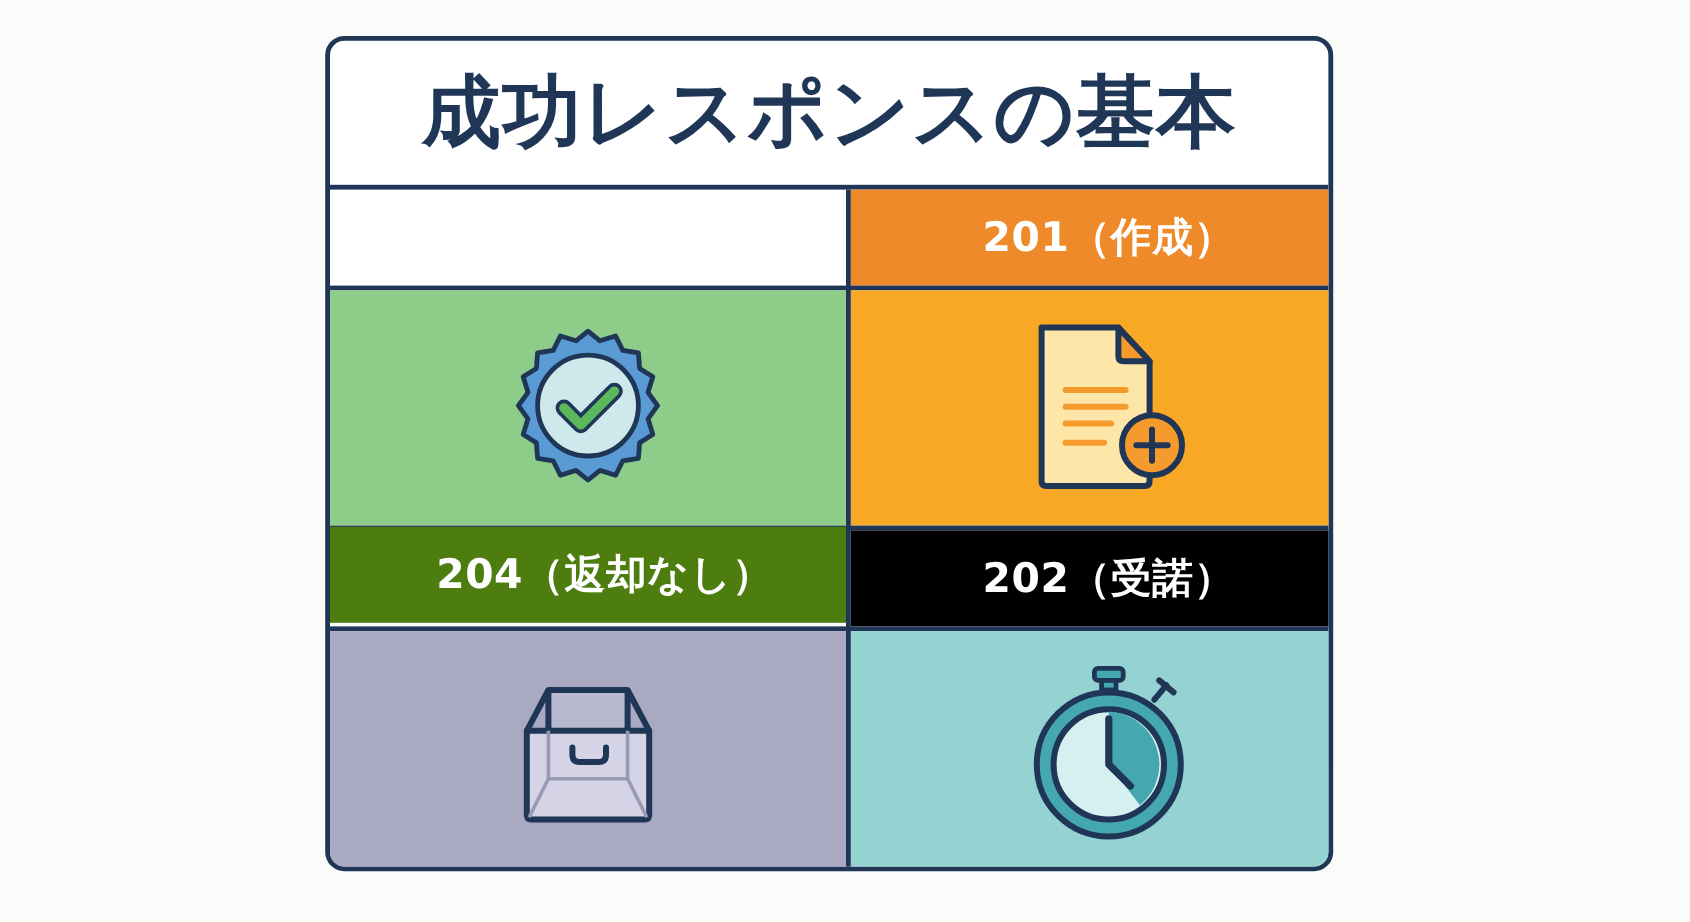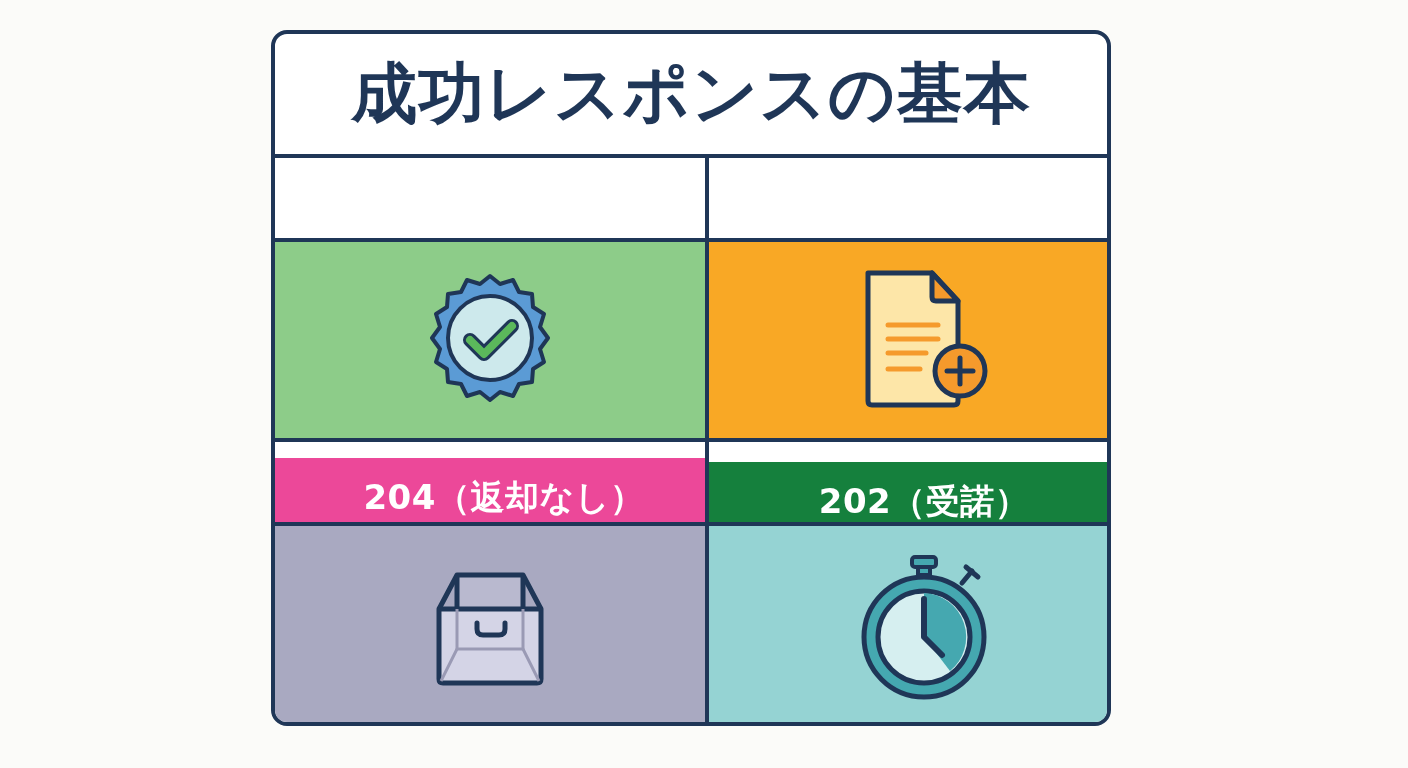--- a/index.html
+++ b/index.html
@@ -27,20 +27,23 @@
   .vline { position:absolute; left:430px; top:124px; width:4px; height:572px; background:#1f3657; }
   .hline { position:absolute; left:0; width:100%; height:4px; background:#1f3657; }
   svg { display:block; }
 </style>
 </head>
 <body>
 
 <div class="card">
   <div class="title">成功レスポンスの基本</div>
 
+  <div class="cell hdr" style="left:434px; top:124px; width:430px; height:80px; background:#ef8a2a;">
+    <span>201（作成）</span>
+  </div>
   <div class="hline" style="top:204px;"></div>
 
   <div class="cell body-cell" style="left:0; top:208px; width:430px; height:196px; background:#8dcc89;">
     <span>
       <svg width="140" height="140" viewBox="0 0 140 140">
         <path d="M70 6 L80 14 L93 10 L99 22 L112 24 L113 37 L124 44 L120 57 L128 68 L120 79 L124 92 L113 99 L112 112 L99 114 L93 126 L80 122 L70 130 L60 122 L47 126 L41 114 L28 112 L27 99 L16 92 L20 79 L12 68 L20 57 L16 44 L27 37 L28 24 L41 22 L47 10 L60 14 Z" fill="#5b9bd5" stroke="#1f3657" stroke-width="4" stroke-linejoin="round"></path>
         <circle cx="70" cy="68" r="42" fill="#cde9ec" stroke="#1f3657" stroke-width="4"></circle>
         <path d="M50 70 L64 84 L92 56" fill="none" stroke="#1f3657" stroke-width="14" stroke-linecap="round" stroke-linejoin="round"></path>
         <path d="M50 70 L64 84 L92 56" fill="none" stroke="#5bb85b" stroke-width="8" stroke-linecap="round" stroke-linejoin="round"></path>
       </svg>
@@ -56,24 +59,24 @@
         <line x1="34" y1="88" x2="72" y2="88" stroke="#f59a2c" stroke-width="5" stroke-linecap="round"></line>
         <line x1="34" y1="104" x2="66" y2="104" stroke="#f59a2c" stroke-width="5" stroke-linecap="round"></line>
         <circle cx="106" cy="106" r="25" fill="#f59a2c" stroke="#1f3657" stroke-width="5"></circle>
         <line x1="106" y1="93" x2="106" y2="119" stroke="#1f3657" stroke-width="5" stroke-linecap="round"></line>
         <line x1="93" y1="106" x2="119" y2="106" stroke="#1f3657" stroke-width="5" stroke-linecap="round"></line>
       </svg>
     </span>
   </div>
   <div class="hline" style="top:404px;"></div>
 
-  <div class="cell hdr" style="left:0; top:424px; width:430px; height:80px; background:#ec4899;padding-left:28px;">
+  <div class="cell hdr" style="left:0; top:405px; width:430px; height:80px; background:#4d7c0f;padding-left:28px;">
     <span>204（返却なし）</span>
   </div>
-  <div class="cell hdr" style="left:434px; top:408px; width:430px; height:80px; background:#15803d;margin-top:20px;">
+  <div class="cell hdr" style="left:434px; top:408px; width:430px; height:80px; background:#000000;">
     <span>202（受諾）</span>
   </div>
   <div class="hline" style="top:488px;"></div>
 
   <div class="cell body-cell" style="left:0; top:492px; width:430px; height:200px; background:#a9a9c1;">
     <span>
       <svg width="150" height="130" viewBox="0 0 150 130">
         <path d="M24 48 L126 48 L126 118 Q126 122 122 122 L28 122 Q24 122 24 118 Z" fill="#dcdcec" opacity="0.85"></path>
         <path d="M42 14 L108 14 L108 48 L42 48 Z" fill="#c4c4d8" opacity="0.6"></path>
         <path d="M24 48 L42 14 L108 14 L126 48" fill="none" stroke="#1f3657" stroke-width="5" stroke-linejoin="round"></path>

